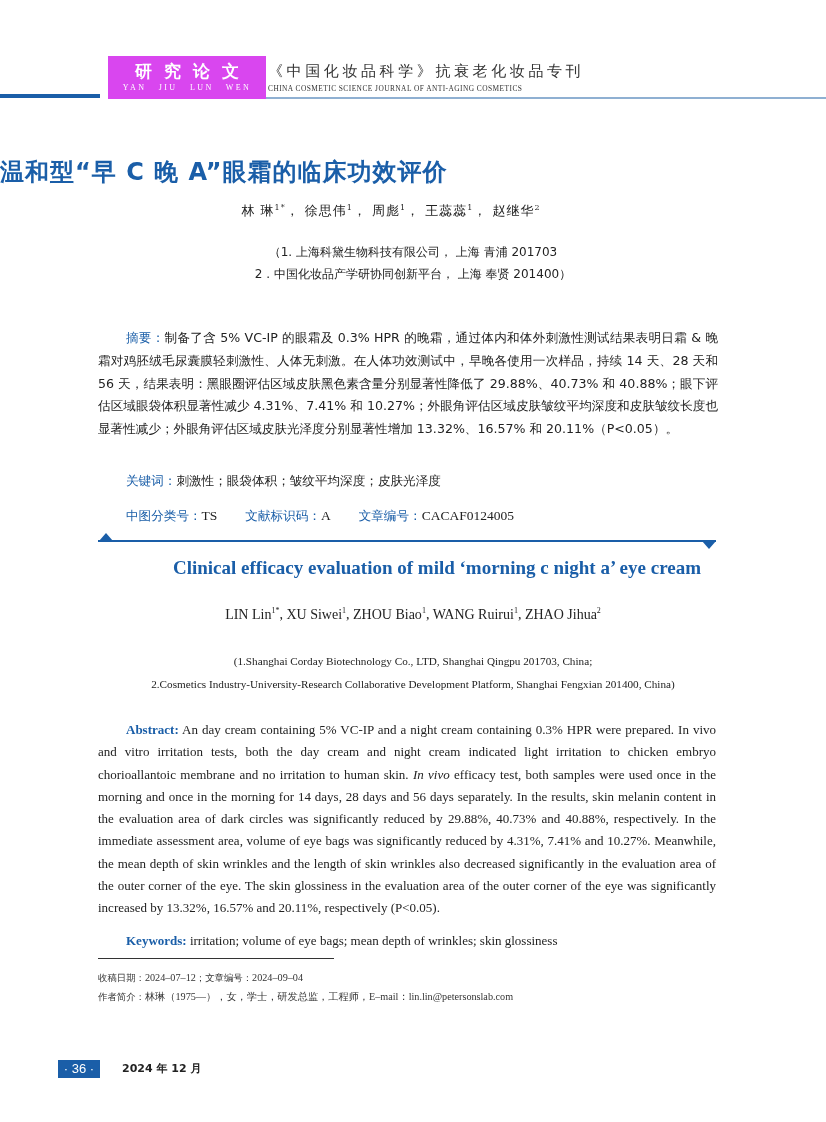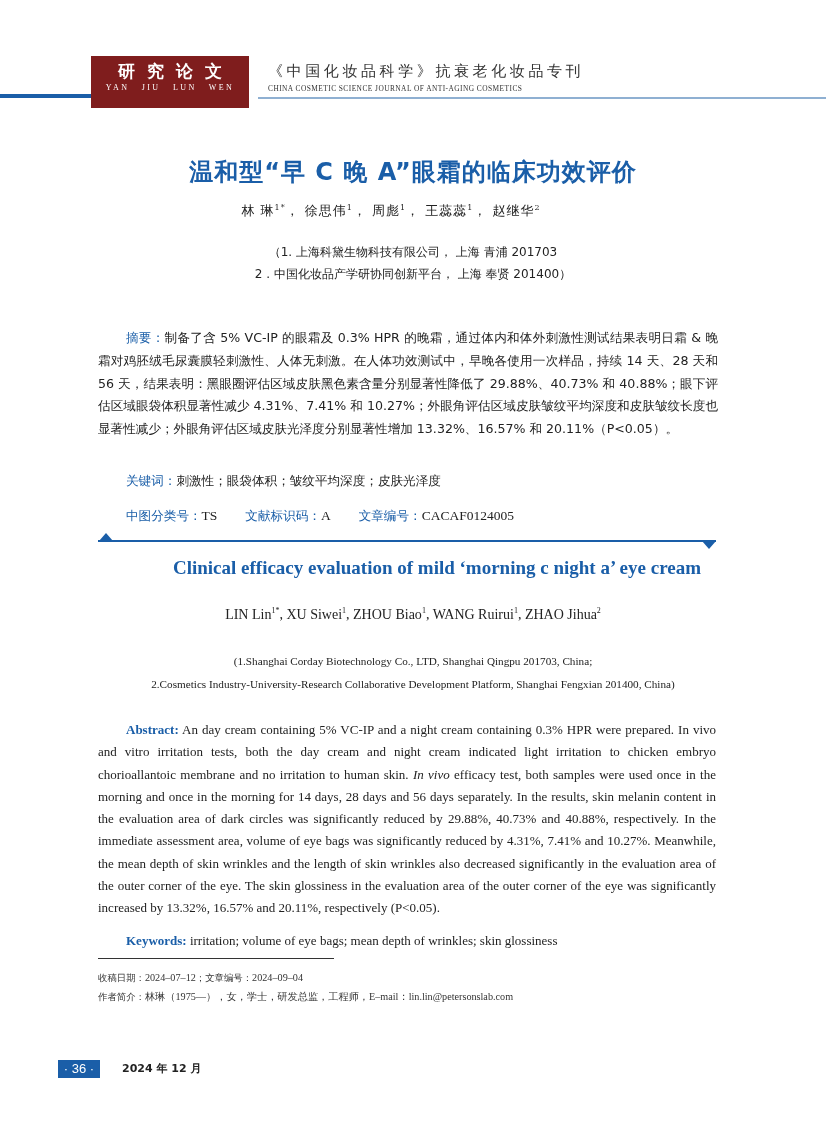--- a/index.html
+++ b/index.html
@@ -2,32 +2,32 @@
 <html><head>
   <meta charset="utf-8">
   <style>
     html, body { margin: 0; padding: 0; background: #ffffff; }
     body { width: 826px; height: 1122px; position: relative; overflow: hidden;
            font-family: "Liberation Serif", "DejaVu Serif", serif; color: #222; }
 
     
     .hdr-line-left { position: absolute; left: 0; top: 94px; width: 100px; height: 4px; background: #1a5ea8; }
     .hdr-line-right { position: absolute; left: 258px; top: 97px; width: 568px; height: 2px; background: #8fb0d2; }
-    .hdr-box { position: absolute; left: 91px; top: 56px; width: 158px; height: 52px; background: #7f1d1d; color: #fff; }
+    .hdr-box { position: absolute; left: 108px; top: 56px; width: 158px; height: 43px; background: #d946ef; color: #fff; }
     .hdr-box-cn { position: absolute; left: 0; top: 4px; width: 158px; text-align: center;
                   font-family: "DejaVu Serif", serif; font-weight: bold; font-size: 17px; letter-spacing: 12px; text-indent: 12px; }
     .hdr-box-en { position: absolute; left: 0; top: 27px; width: 158px; text-align: center;
                   font-family: "Liberation Serif", serif; font-size: 8px; letter-spacing: 2.4px; word-spacing: 8px; }
     .hdr-journal-cn { position: absolute; left: 268px; top: 62px; font-family: "DejaVu Serif", serif;
                       font-size: 15px; letter-spacing: 3.6px; color: #333; }
     .hdr-journal-en { position: absolute; left: 268px; top: 84px; font-family: "Liberation Serif", serif;
                       font-size: 7.4px; letter-spacing: 0.45px; color: #333; }
 
     
-    .title-cn { position: absolute; left: 0; width: 826px; top: 156px; text-align: center;
+    .title-cn { position: absolute; left: 0; width: 826px; top: 156px; 
                 font-family: "DejaVu Sans", sans-serif; font-weight: bold; font-size: 24px; color: #1a5ea8; letter-spacing: 1px; }
     .authors-cn { position: absolute; left: 0; width: 782px; top: 202px; text-align: center;
                   font-family: "DejaVu Serif", serif; font-size: 13px; color: #222; letter-spacing: 1px; }
     .authors-cn sup { font-size: 8px; }
     .affil-cn { position: absolute; left: 0; width: 826px; text-align: center;
                 font-family: "DejaVu Sans", sans-serif; font-size: 12px; color: #222; }
     .affil-cn.l1 { top: 244px; }
     .affil-cn.l2 { top: 266px; }
 
     

